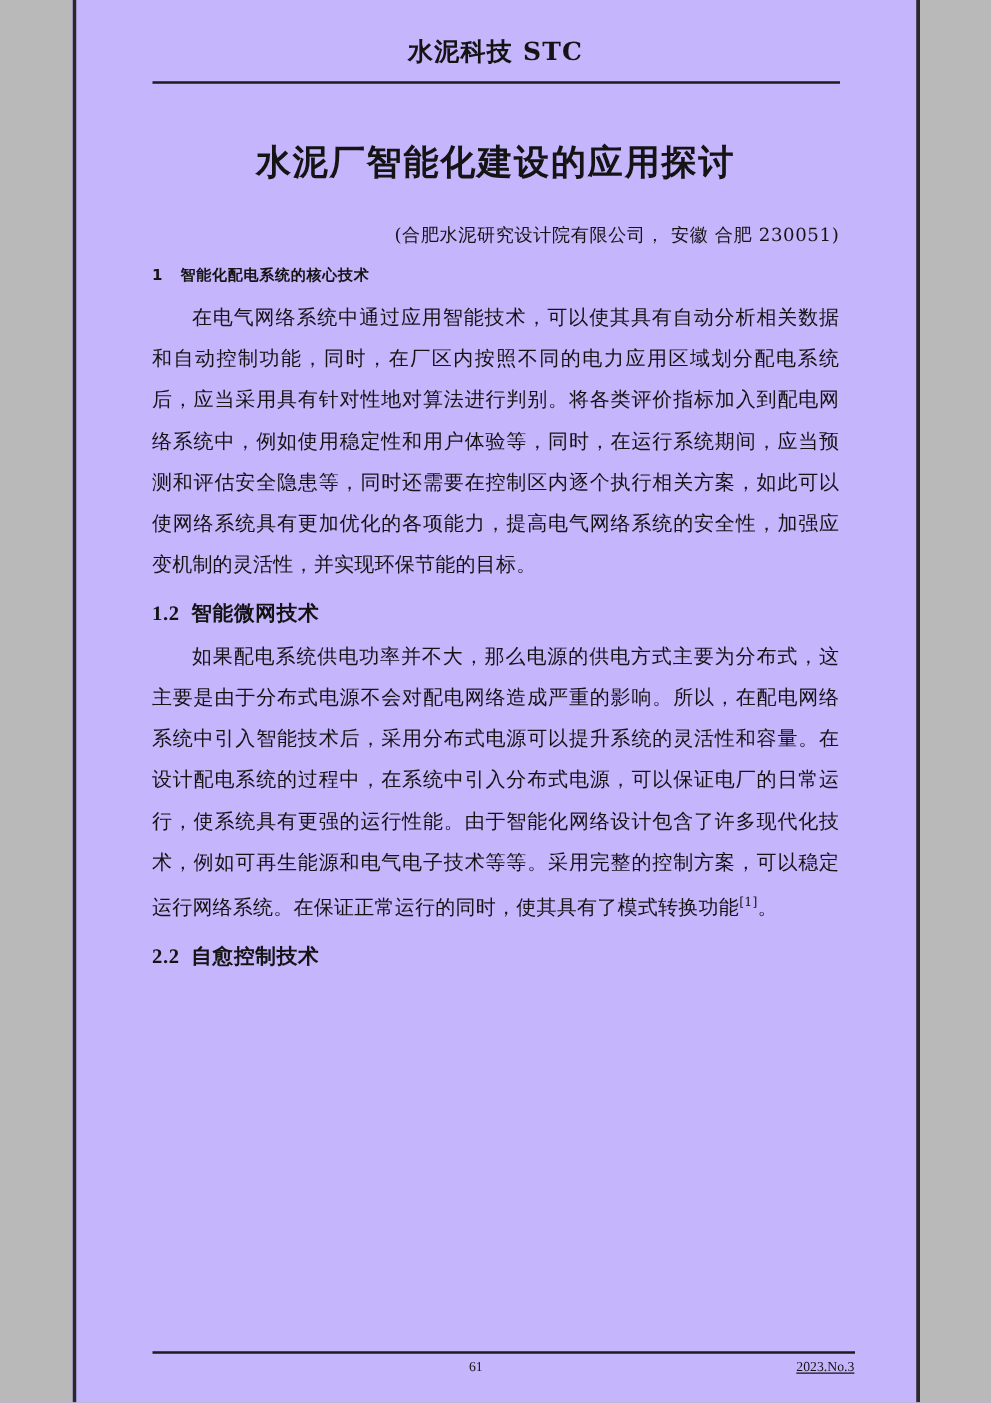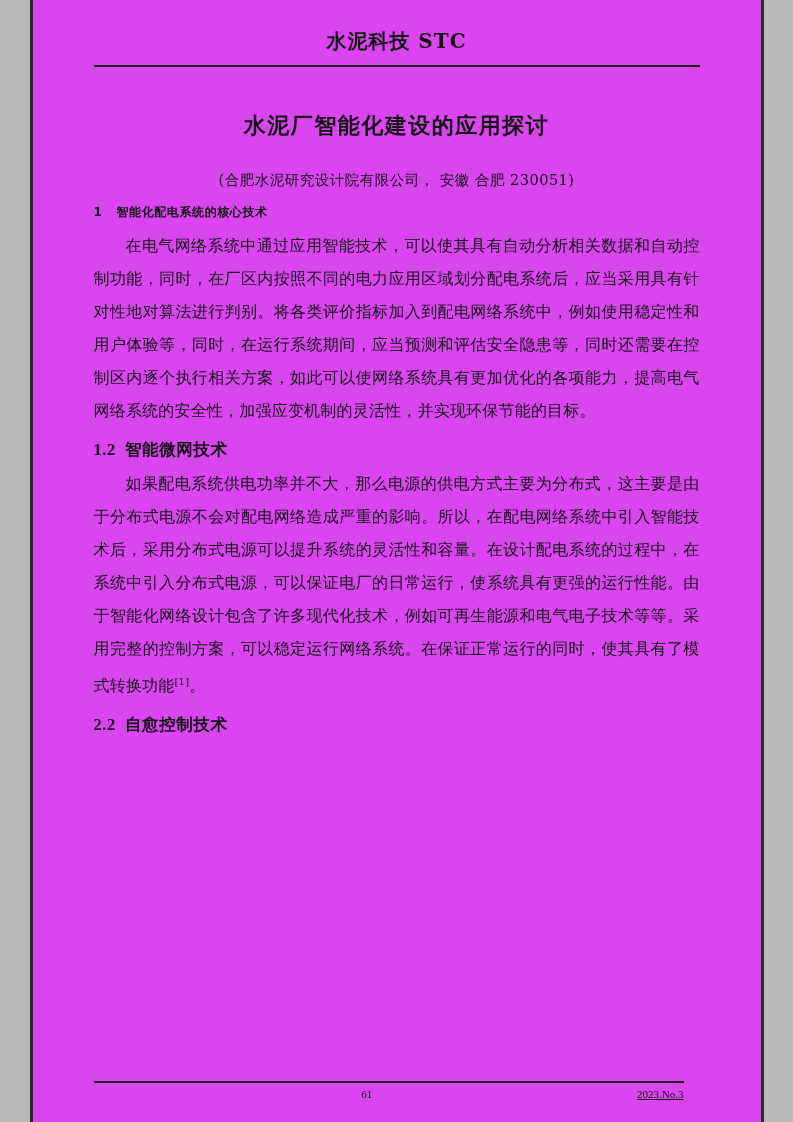--- a/index.html
+++ b/index.html
@@ -2,23 +2,23 @@
 <html><head>
 <meta charset="utf-8">
 <style>
   html, body {
     margin: 0;
     padding: 0;
     background: #b9b9b9;
   }
   .page {
     position: relative;
-    width: 734px;
+    width: 678px;
     height: 1122px;
-    background: #d946ef;
+    background: #c4b5fd;
     margin: 0 auto;
     overflow: hidden;
     font-family: "DejaVu Serif", "Liberation Serif", serif;
     color: #141414;
     box-sizing: border-box;
   }
   
   .page-frame {
     position: absolute;
     left: 0; top: 0; right: 0; bottom: 0;
@@ -44,35 +44,35 @@
     font-family: "DejaVu Serif", "Liberation Serif", serif;
   }
   .rule-top {
     border-bottom: 2.5px solid #1d1d1d;
     margin-bottom: 2px;
   }
 
   
   .title {
     text-align: center;
-    font-size: 22px;
+    font-size: 28px;
     font-weight: bold;
     letter-spacing: 1.5px;
     margin-top: 44px;
     margin-bottom: 30px;
     font-family: "DejaVu Sans", "Liberation Sans", sans-serif;
   }
   .author {
     text-align: center;
     font-size: 14.5px;
     margin-bottom: 8px;
     letter-spacing: 1px;
   }
   .affil {
-    text-align: center;
+    text-align: right;
     font-size: 14.5px;
     letter-spacing: 0.5px;
     margin-bottom: 7px;
   }
 
   
   h2.sec {
     font-size: 12px;
     font-weight: bold;
     margin: 14px 0 8px 0;
@@ -106,21 +106,21 @@
   }
   sup {
     font-size: 10px;
     vertical-align: super;
   }
 
   
   .footer {
     position: absolute;
     left: 64px;
-    right: 80px;
+    right: 52px;
     bottom: 22px;
   }
   .rule-bottom {
     border-top: 2.5px solid #1d1d1d;
     margin-bottom: 5px;
   }
   .footer-row {
     display: flex;
     align-items: baseline;
     justify-content: space-between;

